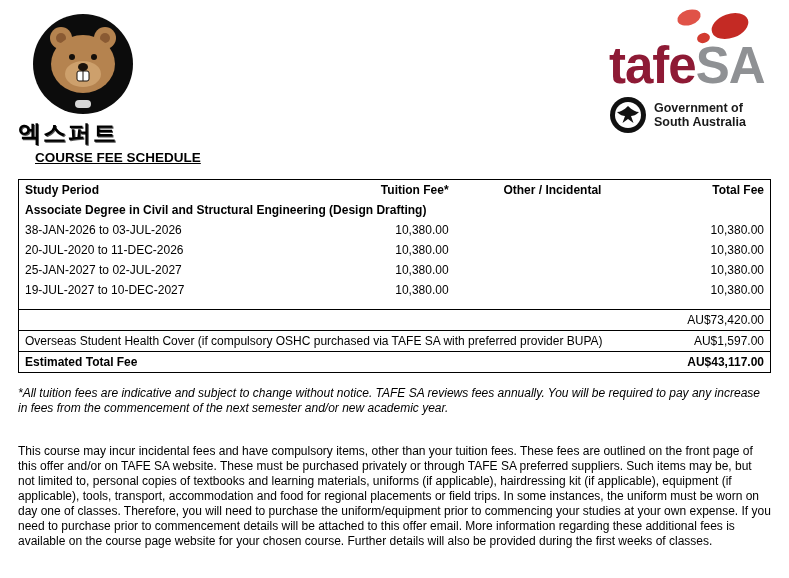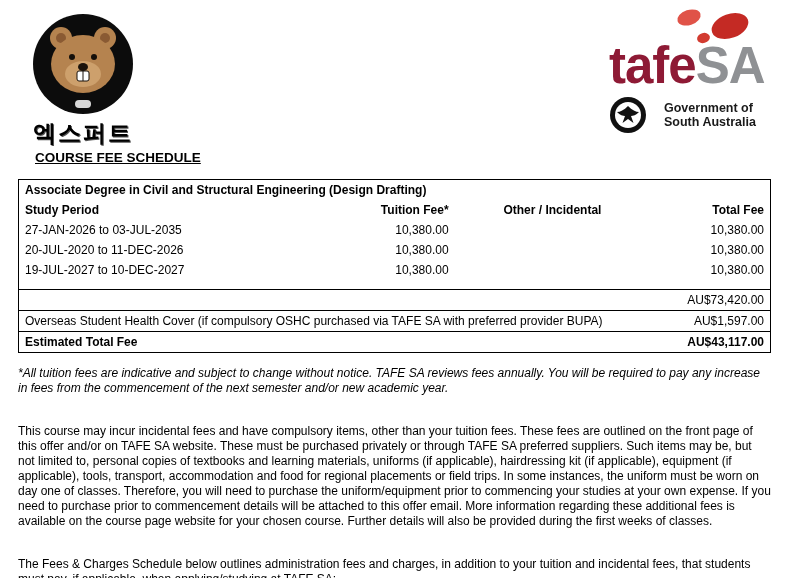--- a/index.html
+++ b/index.html
@@ -1,35 +1,35 @@
 <!DOCTYPE html>
 <html><head>
 <meta charset="utf-8">
 <style>
   * { margin:0; padding:0; box-sizing:border-box; }
   html,body { background:#ffffff; }
   body { font-family:"Liberation Sans", sans-serif; color:#000; }
   .page { position:relative; width:789px; height:578px; background:#fff; overflow:hidden; }
 
   
-  .logo-left { position:absolute; left:18px; top:12px; width:130px; text-align:center; }
+  .logo-left { position:absolute; left:18px; top:12px; width:130px; text-align:left; }
   .logo-left svg { display:block; margin:0 auto; }
   .korean-text { margin-top:2px; font-size:23px; font-weight:bold; letter-spacing:2px; color:#000;
                  text-shadow:1px 1px 0 #555; }
 
   .logo-right { position:absolute; right:12px; top:6px; width:168px; }
   .dots { position:relative; height:40px; }
   .dot { position:absolute; border-radius:50%; }
   .dot.d1 { left:68px; top:4px;  width:24px; height:15px; background:#e05348; transform:rotate(-18deg); }
   .dot.d2 { left:102px; top:8px; width:38px; height:24px; background:#c42a24; transform:rotate(-20deg); }
   .dot.d3 { left:88px; top:27px; width:13px; height:10px; background:#d23b30; transform:rotate(-15deg); }
   .tafe-wordmark { font-size:51px; font-weight:bold; letter-spacing:-1px; line-height:40px; white-space:nowrap; }
   .tafe-word { color:#8e1a35; }
   .sa-word   { color:#8f9194; }
-  .gov { display:flex; align-items:center; gap:17px; margin-top:10px; }
+  .gov { display:flex; align-items:center; gap:7px; margin-top:10px; }
   .gov-text { font-size:12.5px; font-weight:bold; line-height:14px; color:#1a1a1a; }
 
   
   .doc-title { position:absolute; top:150px; left:0; width:100%; text-align:left;
                font-size:13.5px; font-weight:bold; text-decoration:underline;margin-left:35px; }
 
   
   .content { position:absolute; top:179px; left:18px; width:753px; font-size:12px; line-height:15px; }
   .intro { margin-bottom:8px; }
 
@@ -94,36 +94,42 @@
 
     <table class="fees">
       <colgroup>
         <col style="width:46%">
           <col style="width:12%">
           <col style="width:26%">
           <col style="width:16%">
       </colgroup>
       <tbody>
           <tr>
-        <td colspan="4" class="bold">Associate Degree in Civil and Structural Engineering (Design Drafting)</td>
-      </tr>
-      <tr>
         <td class="bold">Study Period</td>
         <td class="bold num">Tuition Fee*</td>
         <td class="bold ctr">Other / Incidental</td>
         <td class="bold num">Total Fee</td>
       </tr>
       <tr>
-        <td>27-JAN-2026 to 03-JUL-2035</td>
+        <td colspan="4" class="bold">Associate Degree in Civil and Structural Engineering (Design Drafting)</td>
+      </tr>
+      <tr>
+        <td>38-JAN-2026 to 03-JUL-2026</td>
         <td class="num">10,380.00</td>
         <td class="ctr"></td>
         <td class="num">10,380.00</td>
       </tr>
       <tr>
         <td>20-JUL-2020 to 11-DEC-2026</td>
+        <td class="num">10,380.00</td>
+        <td class="ctr"></td>
+        <td class="num">10,380.00</td>
+      </tr>
+      <tr>
+        <td>25-JAN-2027 to 02-JUL-2027</td>
         <td class="num">10,380.00</td>
         <td class="ctr"></td>
         <td class="num">10,380.00</td>
       </tr>
       <tr>
         <td>19-JUL-2027 to 10-DEC-2027</td>
         <td class="num">10,380.00</td>
         <td class="ctr"></td>
         <td class="num">10,380.00</td>
       </tr>

